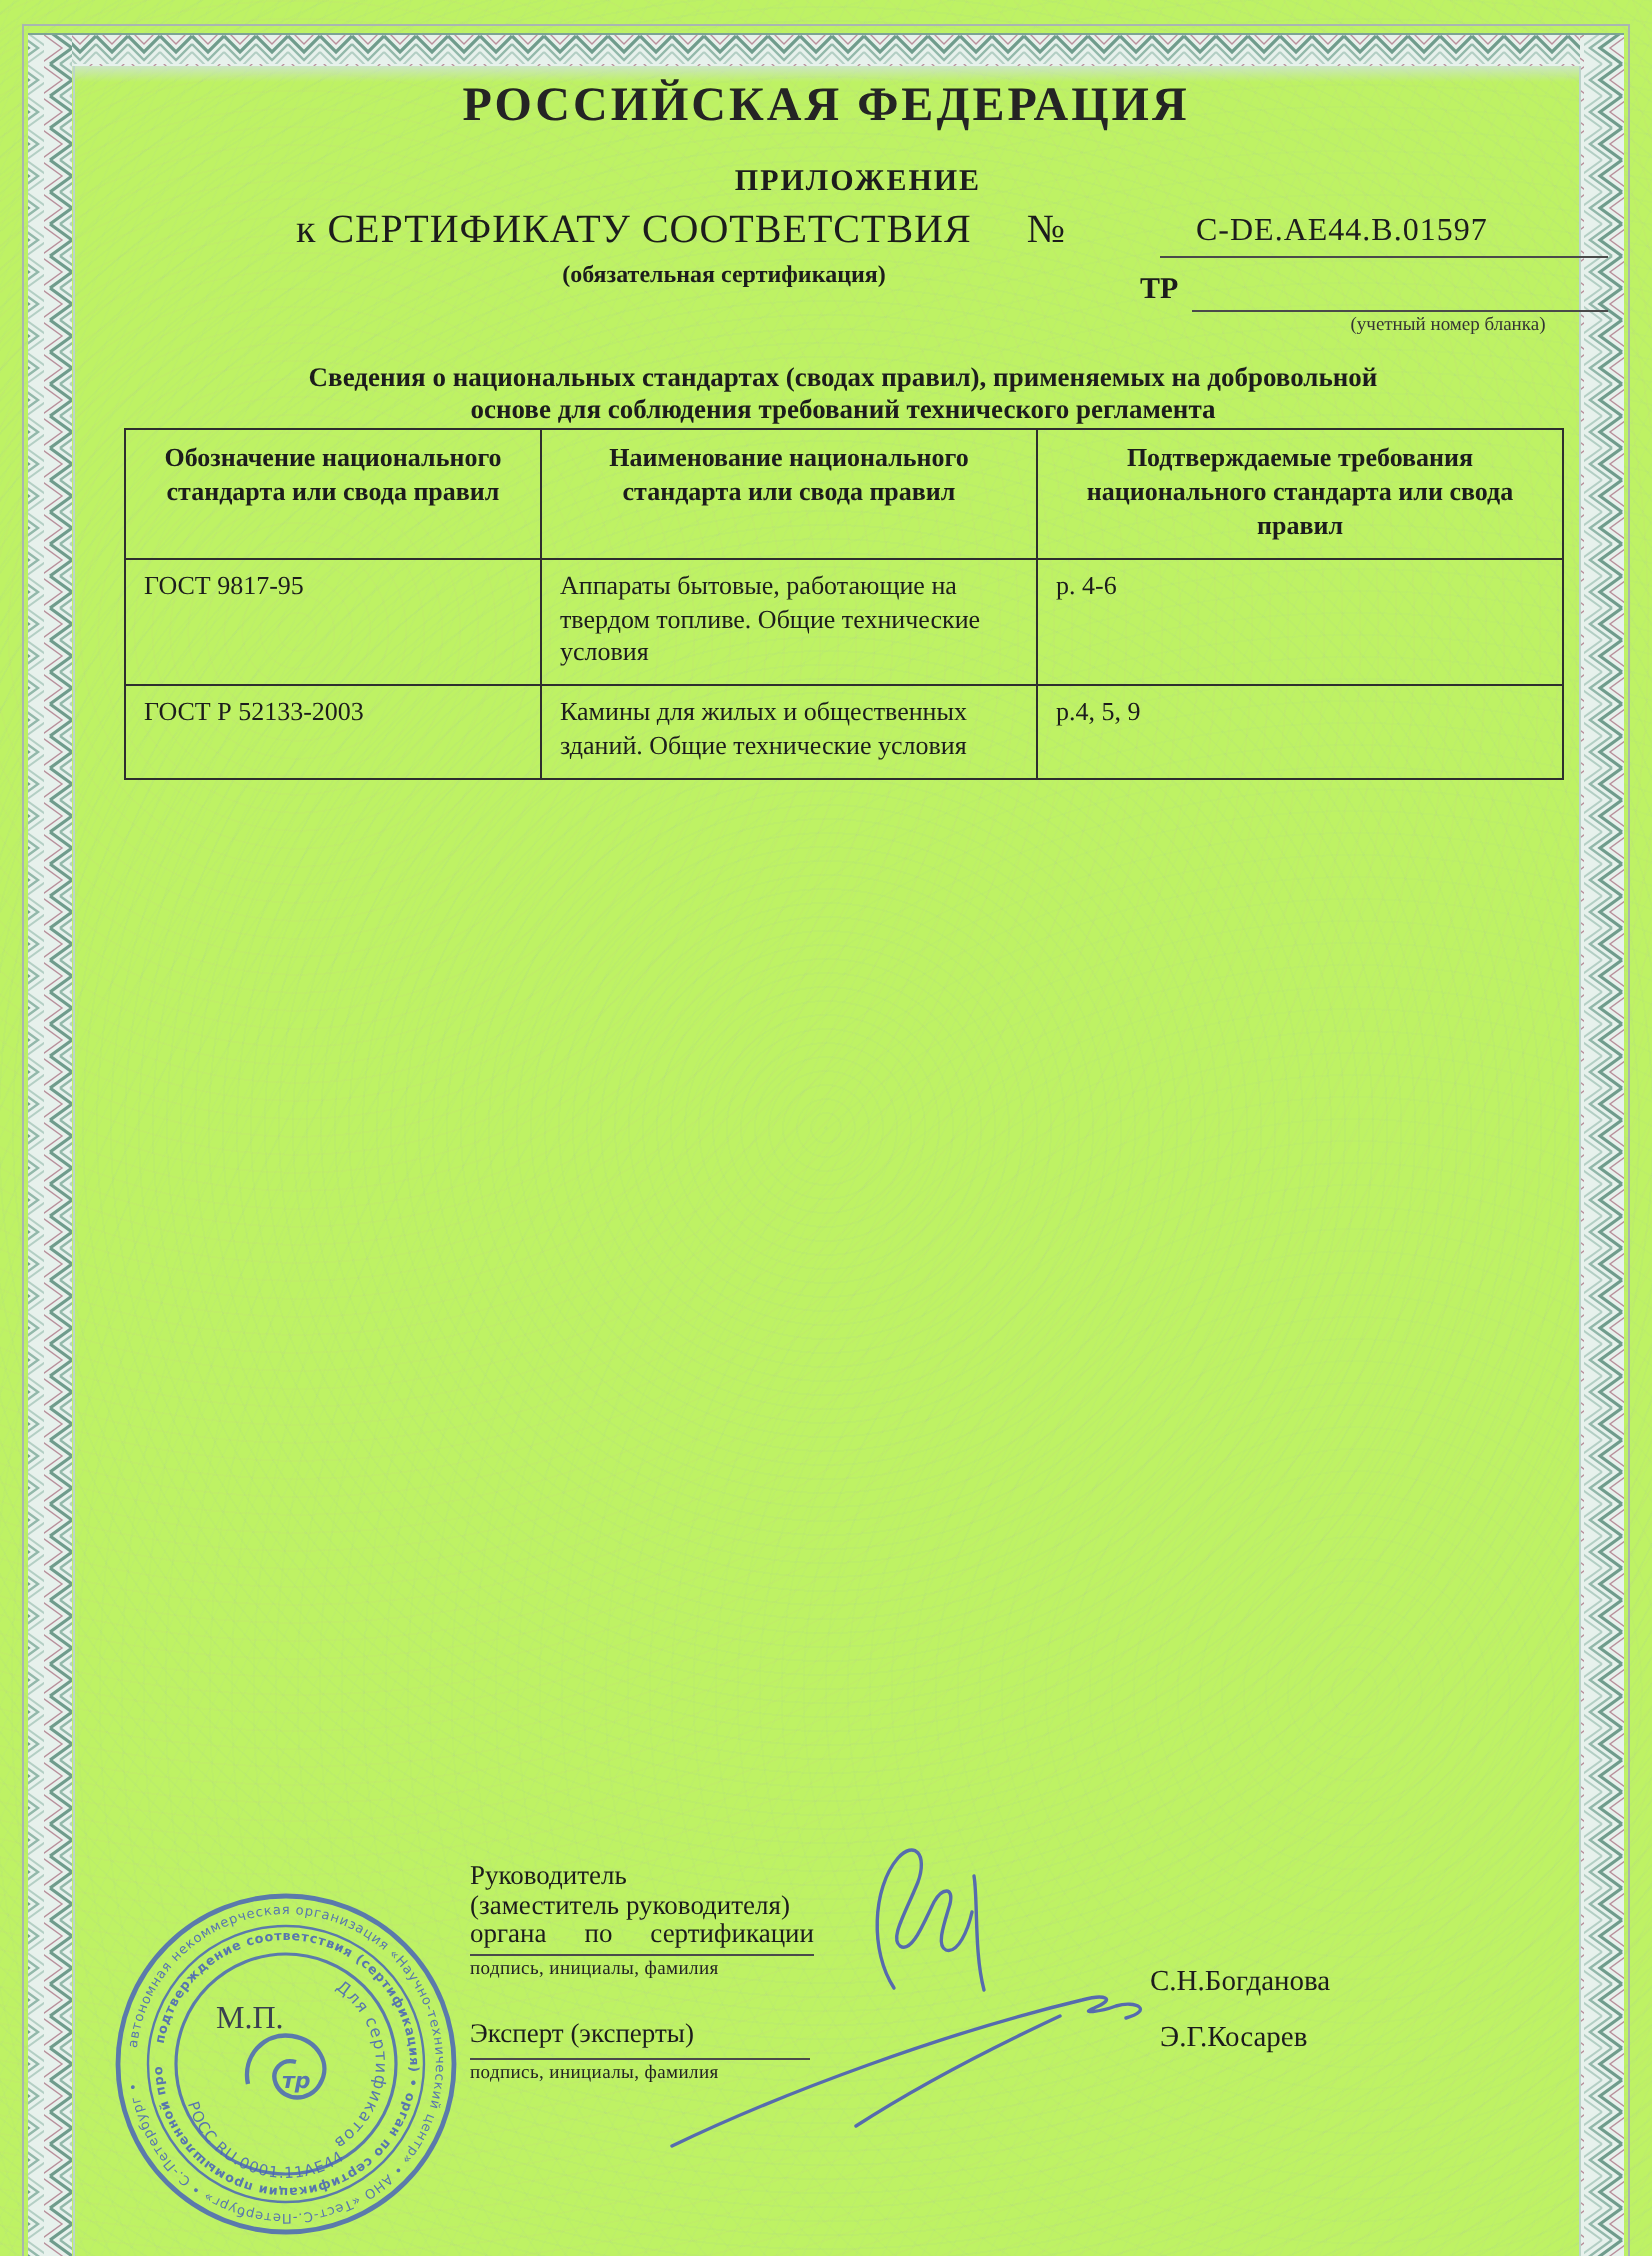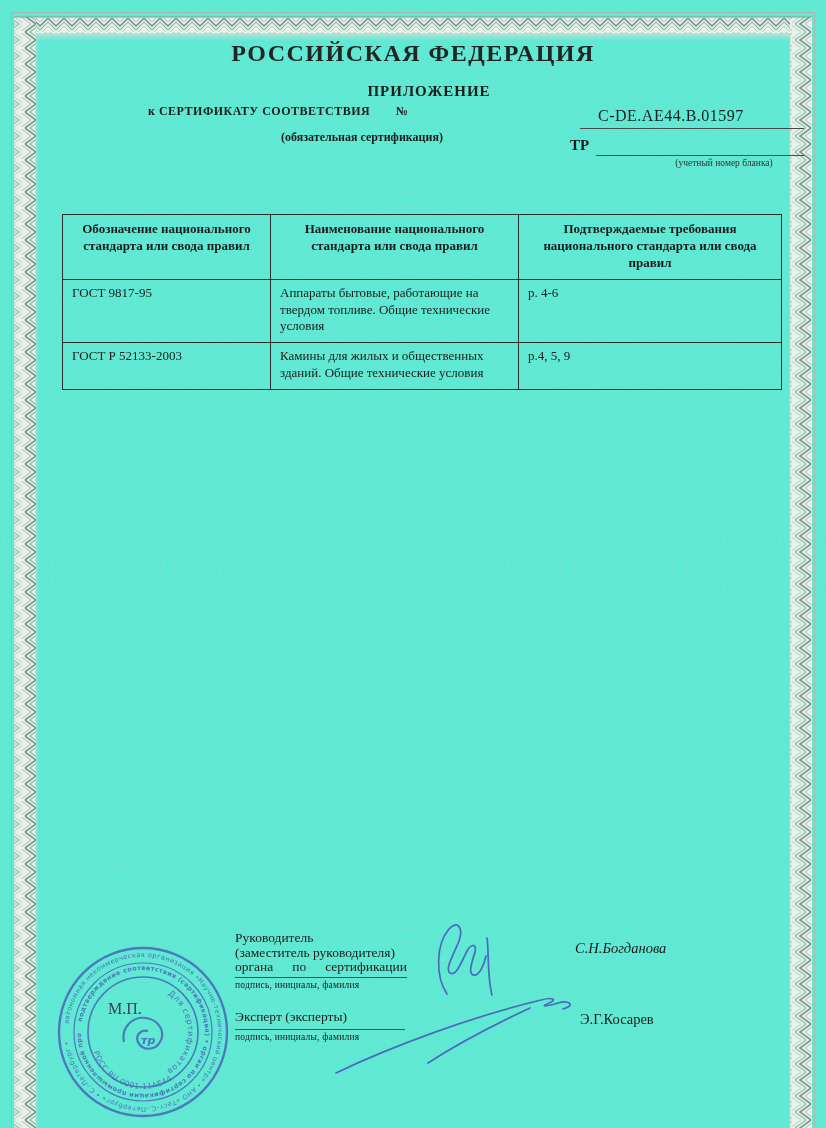--- a/index.html
+++ b/index.html
@@ -1,38 +1,38 @@
 <!DOCTYPE html>
 <html><head>
 <meta charset="utf-8">
 <style>
   html,body{margin:0;padding:0;background:#ffffff;}
   .page{
     position:relative;
     width:826px;height:1128px;
-    background:#5eead4;
+    background:#bef264;
     overflow:hidden;
     font-family:"Liberation Serif", serif;
     color:#1c1c1c;
   }
   
   .watermark{
     position:absolute;inset:0;pointer-events:none;
     background:
       repeating-radial-gradient(circle at 50% 50%, rgba(150,185,170,0.07) 0 1px, transparent 1px 7px),
       repeating-radial-gradient(circle at 18% 28%, rgba(205,165,165,0.05) 0 1px, transparent 1px 9px),
       repeating-radial-gradient(circle at 82% 75%, rgba(150,185,170,0.05) 0 1px, transparent 1px 11px),
       repeating-linear-gradient(115deg, rgba(160,195,180,0.05) 0 1px, transparent 1px 6px);
   }
   .border-svg{position:absolute;left:0;top:0;pointer-events:none;}
   .abs{position:absolute;}
   .center{text-align:center;}
   .title{font-size:24px;font-weight:bold;letter-spacing:1.5px;color:#242424;}
   .subtitle{font-size:15px;font-weight:bold;letter-spacing:1px;}
-  .certline{font-size:12px;font-weight:bold;letter-spacing:0.5px;white-space:nowrap;text-align:center;}
+  .certline{font-size:20px;font-weight:normal;letter-spacing:0.5px;white-space:nowrap;text-align:center;}
   .certnum{font-size:16px;letter-spacing:0.5px;text-align:center;}
   .small-b{font-size:12px;font-weight:bold;}
   .tr-label{font-size:15px;font-weight:bold;}
   .blank-num{font-family:"DejaVu Sans Mono", monospace;font-size:16px;font-weight:bold;letter-spacing:3px;}
   .tiny{font-size:9.5px;color:#333;}
   .intro{font-size:13.5px;font-weight:bold;line-height:16px;}
   .uline{border-bottom:1px solid #4a4a4a;height:0;}
   table.std{
     border-collapse:collapse;width:719px;table-layout:fixed;
     font-size:13px;line-height:1.3;
@@ -104,20 +104,24 @@
   </div>
   <div class="abs certnum" style="left:598px;top:107px;">С-DE.АЕ44.В.01597</div>
   <div class="abs uline" style="left:580px;top:128px;width:224px;"></div>
 
   <div class="abs small-b center" style="left:148px;top:130px;width:428px;">(обязательная сертификация)</div>
 
   <div class="abs tr-label" style="left:570px;top:137px;">ТР</div>
   <div class="abs uline" style="left:596px;top:155px;width:208px;"></div>
   <div class="abs tiny center" style="left:620px;top:158px;width:208px;">(учетный номер бланка)</div>
 
+  <div class="abs intro center" style="left:62px;top:181px;width:719px;">
+    <div>Сведения о национальных стандартах (сводах правил), применяемых на добровольной</div>
+    <div>основе для соблюдения требований технического регламента</div>
+  </div>
 
   <table class="std abs" style="left:62px;top:214px;padding-left:36px;">
     <colgroup>
         <col style="width:208px">
         <col style="width:248px">
         <col style="width:263px">
       </colgroup>
     <thead>
       <tr>
         <th>Обозначение национального стандарта или свода правил</th>
@@ -139,21 +143,21 @@
     </tbody>
   </table>
 
   <div class="abs role" style="left:235px;top:931px;">
     <div>Руководитель</div>
     <div>(заместитель руководителя)</div>
     <div class="role-justify">органа по сертификации</div>
   </div>
   <div class="abs uline" style="left:235px;top:977px;width:172px;"></div>
   <div class="abs caption" style="left:235px;top:980px;">подпись, инициалы, фамилия</div>
-  <div class="abs sig-name" style="left:575px;top:940px;font-style:italic;">С.Н.Богданова</div>
+  <div class="abs sig-name" style="left:575px;top:983px;">С.Н.Богданова</div>
 
   <div class="abs role" style="left:235px;top:1010px;">Эксперт (эксперты)</div>
   <div class="abs uline" style="left:235px;top:1029px;width:170px;"></div>
   <div class="abs caption" style="left:235px;top:1032px;">подпись, инициалы, фамилия</div>
   <div class="abs sig-name" style="left:580px;top:1011px;">Э.Г.Косарев</div>
 
   <svg class="overlay-svg" style="left:0;top:0;" width="826" height="1128" viewBox="0 0 826 1128">
     <g stroke="#4859b8" stroke-width="1.7" fill="none" opacity="0.88" stroke-linecap="round">
       <path d="M447,994 C435,976 436,944 449,929 C457,920 464,927 459,941 C452,958 445,969 450,973 C456,977 462,961 467,951 C471,944 477,943 475,952 C472,962 468,973 473,975 C479,977 484,965 486,956"></path>
       <path d="M487,938 C489,950 487,976 492,995"></path>

